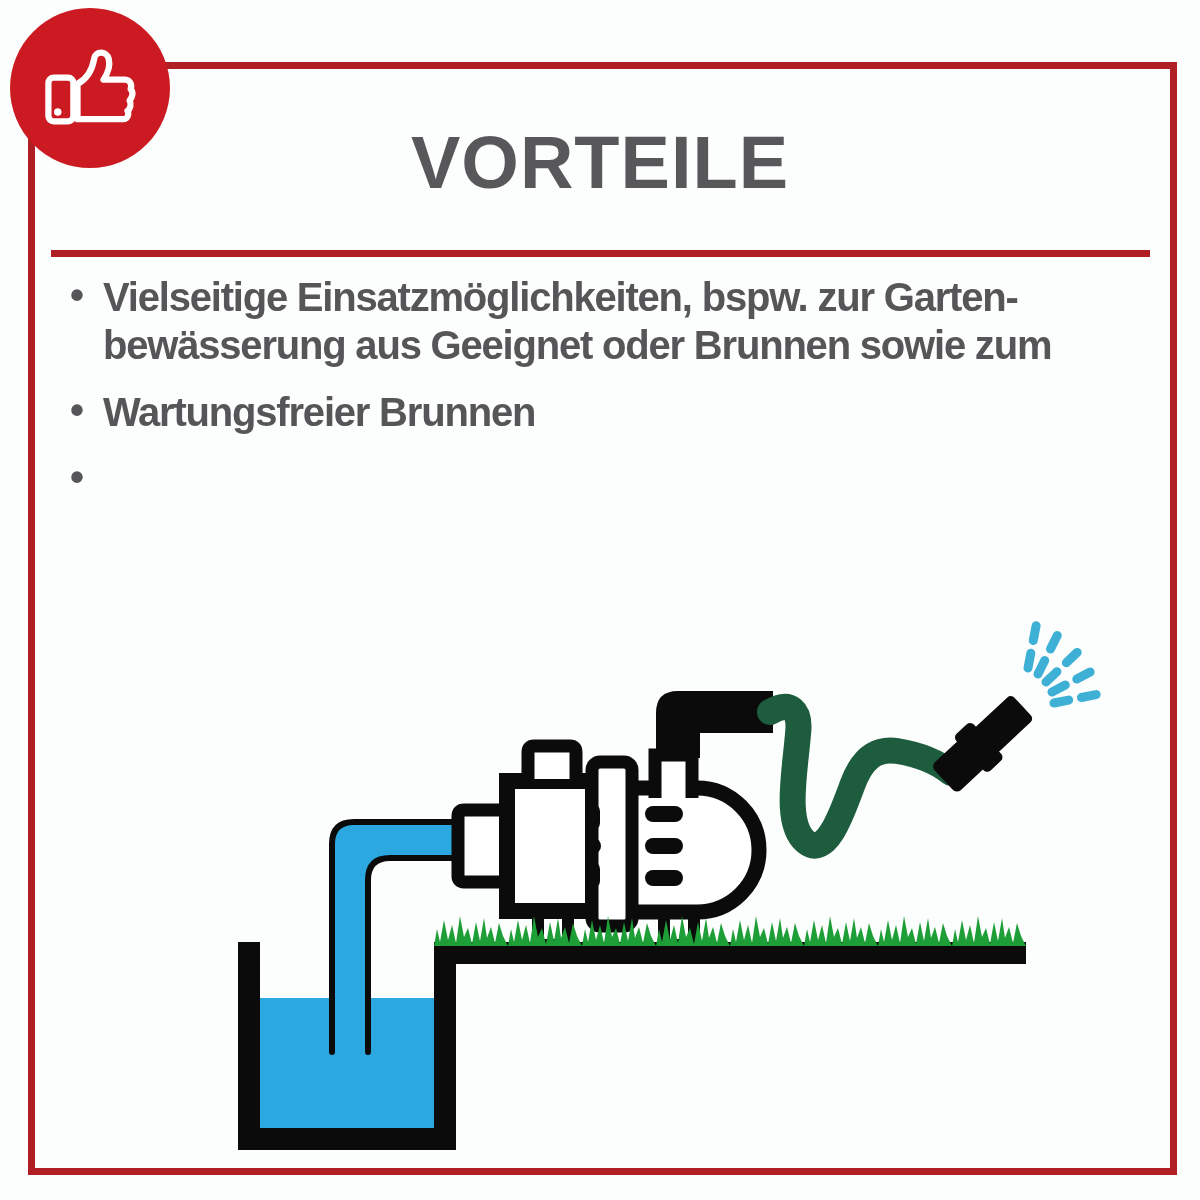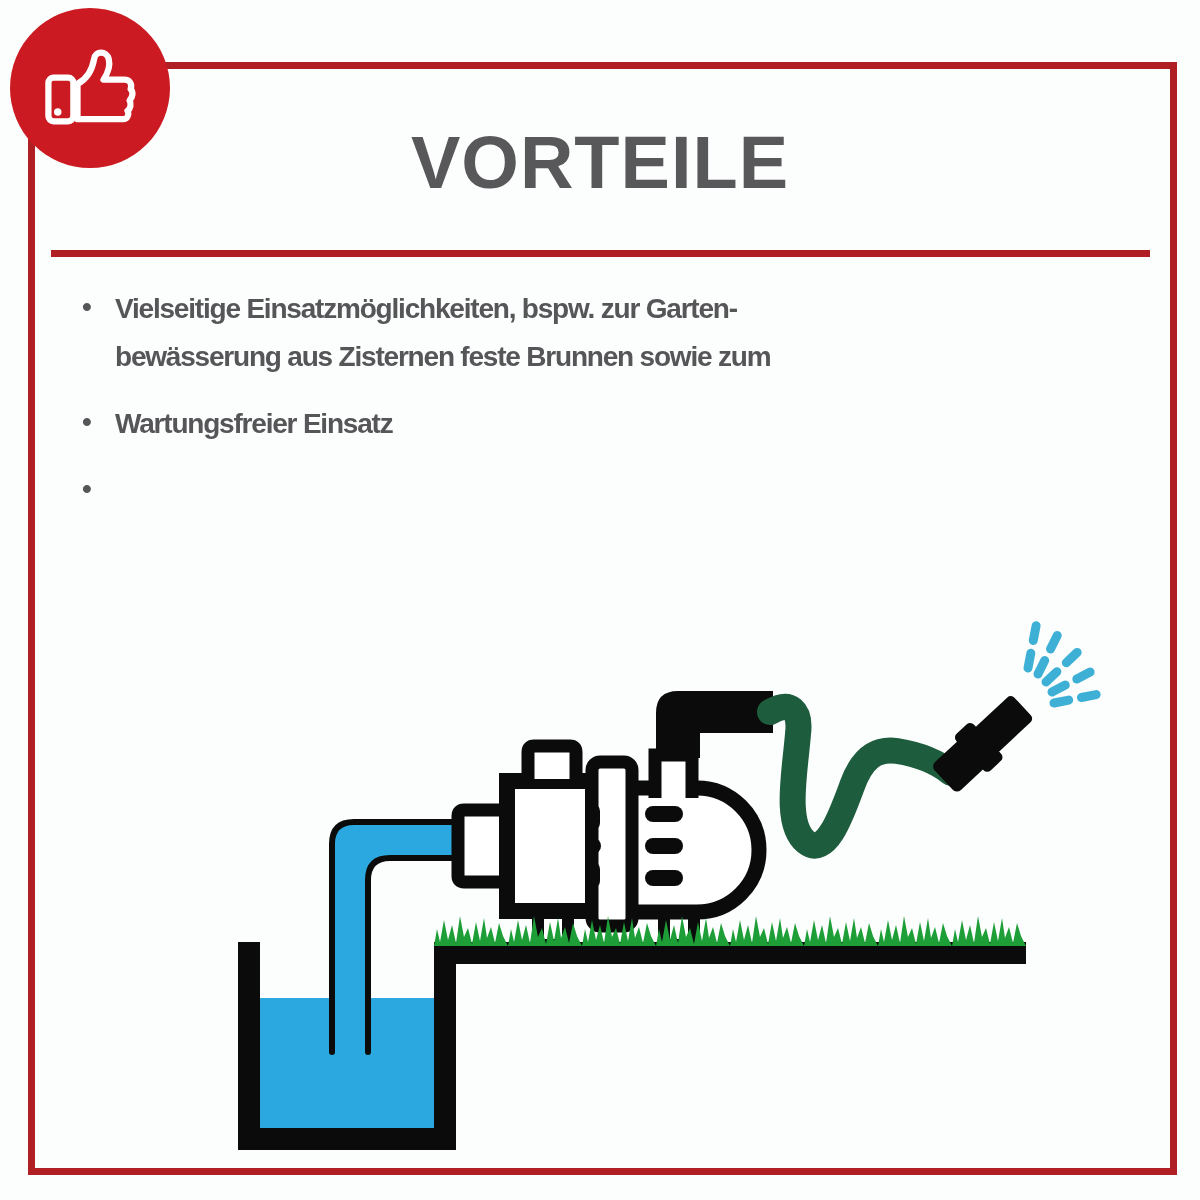--- a/index.html
+++ b/index.html
@@ -36,22 +36,22 @@
   }
 
   .divider {
     position:absolute; left:51px; top:250px;
     width:1099px; height:7px;
     background:#B01F24; z-index:2;
   }
 
   .bullets {
     position:absolute; left:70px; top:273px; width:1085px;
-    margin:12px; padding:0; list-style:none;
-    font-size:28px; font-weight:bold; line-height:48px;
+    margin:0; padding:0; list-style:none;
+    font-size:40px; font-weight:bold; line-height:48px;
     letter-spacing:-1.2px; color:#565659; z-index:2;
   }
   .bullets li { position:relative; padding-left:33px; margin-bottom:19px; }
   .bullets li::before { content:"\2022"; position:absolute; left:0; top:-2px; }
   .ln { display:block; white-space:nowrap; }
 
   .illu { position:absolute; left:0; top:0; width:1200px; height:1200px; z-index:1; }
 </style>
 </head>
 <body>
@@ -68,24 +68,24 @@
     </svg>
   </div>
 
   <h1 class="title">VORTEILE</h1>
 
   <div class="divider"></div>
 
   <ul class="bullets">
     <li>
       <span class="ln">Vielseitige Einsatzmöglichkeiten, bspw. zur Garten-</span>
-      <span class="ln">bewässerung aus Zisternen feste Brunnen sowie zum</span>
+      <span class="ln">bewässerung aus Geeignet oder Brunnen sowie zum</span>
     </li>
     <li>
-      <span class="ln">Wartungsfreier Einsatz</span>
+      <span class="ln">Wartungsfreier Brunnen</span>
     </li>
     <li>
     </li>
   </ul>
 
   <svg class="illu" viewBox="0 0 1200 1200">
     <defs>
       <path id="tuft" d="M0 30 L3 13 L6 26 L10 4 L14 24 L18 9 L22 27 L26 0 L30 21 L34 12 L38 28 L42 6 L46 25 L50 2 L53 22 L57 11 L61 27 L65 7 L69 20 L74 30 Z"></path>
     </defs>
 

